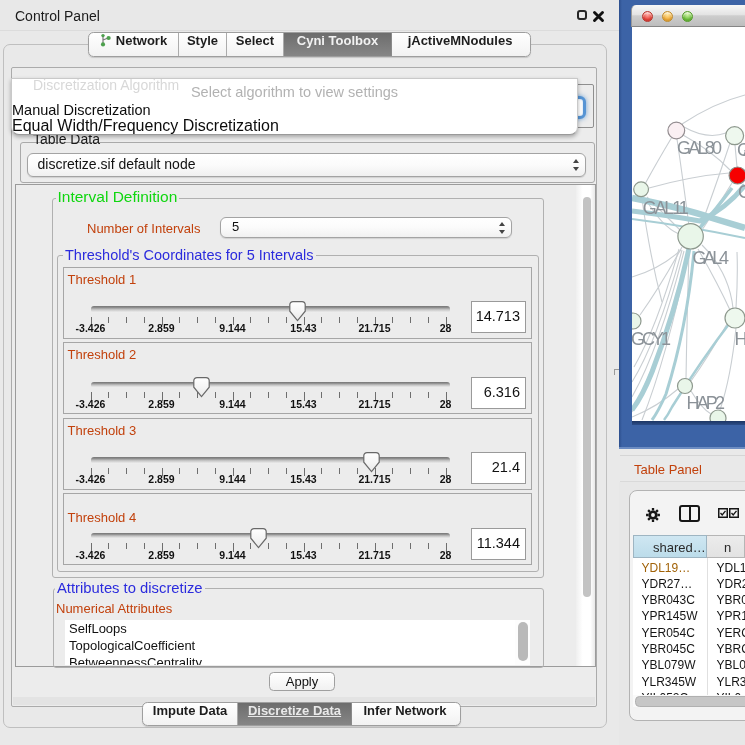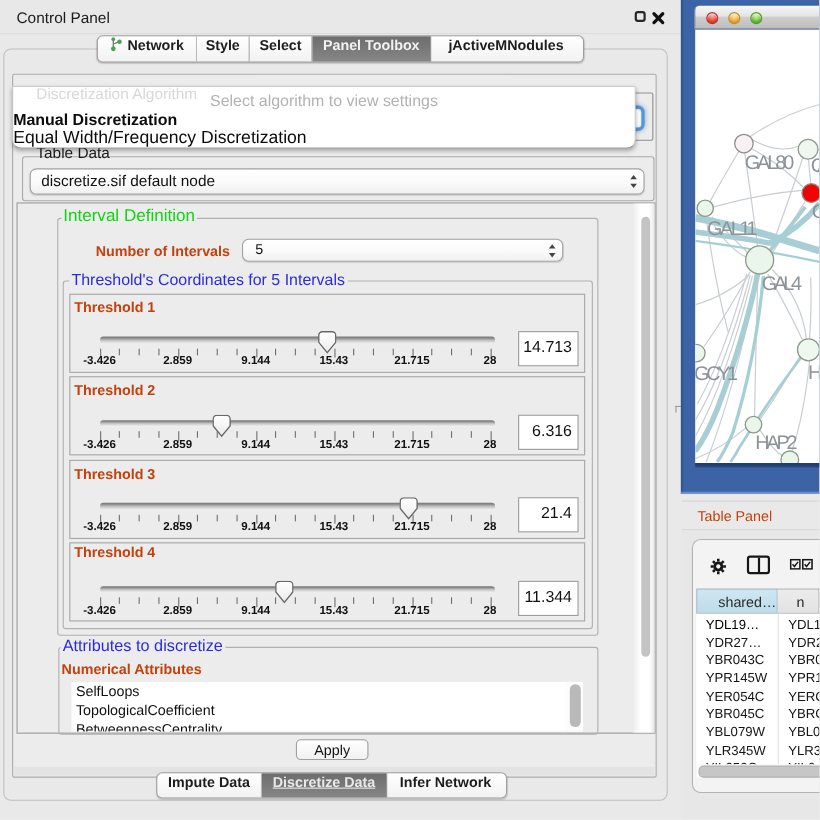--- a/index.html
+++ b/index.html
@@ -1,20 +1,20 @@
 <!DOCTYPE html>
 <html><head><meta charset="utf-8">
 <style>
 html,body{margin:0;padding:0;}
 body{width:745px;height:745px;position:relative;overflow:hidden;
  font-family:"Liberation Sans",sans-serif;background:#e9e9e9;}
 .abs{position:absolute;}
 .t13{font-size:13px;color:#c2410c;}
 .t14{font-size:14px;color:#1c1c1c;}
-.bold{font-weight:bold;}
+.bold{font-weight:normal;}
 .group{position:absolute;border:1px solid #a9a9a9;border-radius:3px;}
 .gtitle{position:absolute;top:-8px;font-size:14px;line-height:15px;background:#ececec;padding:0 2px;white-space:nowrap;}
 .combo{position:absolute;border:1px solid #a3a3a3;border-radius:6px;
  background:linear-gradient(180deg,#ffffff 0%,#fbfbfb 50%,#f0f0f0 100%);
  box-shadow:0 1px 1px rgba(0,0,0,0.12);}
 .combotext{position:absolute;left:11px;font-size:14px;color:#111;}
 .arrows{position:absolute;right:5.5px;top:50%;width:7px;height:12px;margin-top:-6px;}
 .arrows:before{content:"";position:absolute;left:0;top:0;border-left:3.5px solid transparent;border-right:3.5px solid transparent;border-bottom:4.5px solid #444;}
 .arrows:after{content:"";position:absolute;left:0;bottom:0;border-left:3.5px solid transparent;border-right:3.5px solid transparent;border-top:4.5px solid #444;}
 .tick{position:absolute;width:1px;background:#6e6e6e;}
@@ -34,21 +34,21 @@
 <div class="abs" style="left:13px;top:697px;width:582px;height:8px;background:#e3e3e3;"></div>
 <div class="abs" style="left:88px;top:32px;width:441px;height:23px;background:linear-gradient(180deg,#ffffff,#f2f2f2);border:1px solid #9e9e9e;border-radius:5.5px;box-shadow:0 1px 1px rgba(0,0,0,0.15);">
     <div class="seg" style="left:0;width:90px;border-radius:4.5px 0 0 4.5px;"><svg width="12" height="15" viewBox="0 0 12 15" style="margin-right:4px;">
         <path d="M3 3 L3 11 M3 7 L8 5" stroke="#7a7a7a" stroke-width="1.2" fill="none"></path>
         <circle cx="3" cy="2.6" r="1.7" fill="#4da04d"></circle>
         <circle cx="8.6" cy="5" r="2.1" fill="#4da04d"></circle>
         <circle cx="3" cy="11.4" r="2.1" fill="#4da04d"></circle>
       </svg>Network</div>
     <div class="seg" style="left:90px;width:48px;">Style</div>
     <div class="seg" style="left:138px;width:57px;">Select</div>
-    <div class="seg" style="left:195px;width:108px;background:linear-gradient(180deg,#6d6d6d,#868686);color:#f2f2f2;border-right:1px solid #8a8a8a;">Panel Toolbox</div>
+    <div class="seg" style="left:195px;width:108px;background:linear-gradient(180deg,#6d6d6d,#868686);color:#f2f2f2;border-right:1px solid #8a8a8a;">Cyni Toolbox</div>
     <div class="seg" style="left:303px;width:136px;border-right:none;border-radius:0 4.5px 4.5px 0;">jActiveMNodules</div>
   </div>
 <div class="group" style="left:20px;top:84px;width:572px;height:42px;border-color:#8f8f8f;border-radius:2px;"></div>
 <div class="abs" style="left:440px;top:96px;width:146px;height:23px;border-radius:6px;background:#fff;border:3px solid #5694d4;box-shadow:0 0 5px rgba(86,148,212,0.85), inset 0 0 2px rgba(86,148,212,0.5);box-sizing:border-box;"></div>
 <div class="group" style="left:20px;top:142px;width:572.5px;height:39px;"></div>
 <div class="abs t14" style="left:33px;top:131px;text-align:center;">Table Data</div>
 <div class="combo" style="left:27px;top:152.5px;width:557px;height:22px;">
     <div class="combotext" style="left:9.5px;top:2px;">discretize.sif default node</div>
     <div class="arrows"></div>
   </div>
@@ -186,21 +186,21 @@
           <stop offset="0" stop-color="#ffffff"></stop>
           <stop offset="0.55" stop-color="#f4f4f4"></stop>
           <stop offset="1" stop-color="#e8e8e8"></stop>
         </linearGradient>
       </defs>
       <path d="M4 0.6 h9 a3.2 3.2 0 0 1 3.2 3.2 v6.4 L8.5 19.6 L0.8 10.2 v-6.4 a3.2 3.2 0 0 1 3.2-3.2 z" fill="url(#thg2)" stroke="#686868" stroke-width="1.2"></path>
     </svg>
 <div class="abs" style="left:407.5px;top:33.5px;width:55px;height:32px;background:#fff;border:1.5px solid #9a9a9a;box-sizing:border-box;font-size:14.5px;color:#111;text-align:right;line-height:29px;padding-right:5px;">21.4</div>
 </div>
 <div class="abs" style="left:62.5px;top:493.0px;width:469px;height:72px;border:1px solid #a6a6a6;box-sizing:border-box;background:#ececec;">
-<div class="abs t13 bold" style="left:4px;top:0;">Threshold 4</div>
+<div class="abs t13 bold" style="left:4px;top:16px;">Threshold 4</div>
 <div class="abs" style="left:27.5px;top:38.5px;width:359px;height:6.5px;border-radius:3px;background:linear-gradient(180deg,#767676 0%,#8a8a8a 20%,#c0c0c0 48%,#e0e0e0 75%,#f2f2f2 100%);"></div>
 <div class="tick" style="left:27.00px;top:49px;height:8.5px;"></div>
 <div class="tick" style="left:44.75px;top:49px;height:6px;"></div>
 <div class="tick" style="left:62.50px;top:49px;height:6px;"></div>
 <div class="tick" style="left:80.25px;top:49px;height:6px;"></div>
 <div class="tick" style="left:98.00px;top:49px;height:8.5px;"></div>
 <div class="tick" style="left:115.75px;top:49px;height:6px;"></div>
 <div class="tick" style="left:133.50px;top:49px;height:6px;"></div>
 <div class="tick" style="left:151.25px;top:49px;height:6px;"></div>
 <div class="tick" style="left:169.00px;top:49px;height:8.5px;"></div>
@@ -341,21 +341,21 @@
     <rect x="0.75" y="0.75" width="8.5" height="8.5" fill="none" stroke="#161616" stroke-width="1.5"></rect>
     <path d="M2.5 5 L4.2 7 L7.5 2.8" fill="none" stroke="#161616" stroke-width="1.3"></path>
   </svg>
 <svg class="abs" style="left:728.5px;top:508px;" width="10" height="10" viewBox="0 0 10 10">
     <rect x="0.75" y="0.75" width="8.5" height="8.5" fill="none" stroke="#161616" stroke-width="1.5"></rect>
     <path d="M2.5 5 L4.2 7 L7.5 2.8" fill="none" stroke="#161616" stroke-width="1.3"></path>
   </svg>
 <div class="abs" style="left:633px;top:535px;width:74px;height:23px;background:linear-gradient(180deg,#cfe7f2,#bcdcea);border:1px solid #9eb5c2;box-sizing:border-box;font-size:13px;color:#2a2a2a;line-height:24px;padding-left:19px;">shared…</div>
 <div class="abs" style="left:707px;top:535px;width:38px;height:23px;background:linear-gradient(180deg,#ececec,#e2e2e2);border:1px solid #b5b5b5;border-left:none;box-sizing:border-box;font-size:13px;color:#2a2a2a;padding-left:17px;line-height:24px;">n</div>
 <div class="abs" style="left:633px;top:558px;width:112px;height:137px;background:#fff;overflow:hidden;">
-<div class="abs" style="left:8.5px;top:2.5px;width:66px;font-size:12px;color:#000000;">YDL19…</div>
+<div class="abs" style="left:8.5px;top:2.5px;width:66px;font-size:12px;color:#a16207;">YDL19…</div>
 <div class="abs" style="left:83.5px;top:2.5px;width:40px;font-size:12px;color:#151515;">YDL1</div>
 <div class="abs" style="left:8.5px;top:18.8px;width:66px;font-size:12px;color:#151515;">YDR27…</div>
 <div class="abs" style="left:83.5px;top:18.8px;width:40px;font-size:12px;color:#151515;">YDR2</div>
 <div class="abs" style="left:8.5px;top:35.1px;width:66px;font-size:12px;color:#151515;">YBR043C</div>
 <div class="abs" style="left:83.5px;top:35.1px;width:40px;font-size:12px;color:#151515;">YBR0</div>
 <div class="abs" style="left:8.5px;top:51.4px;width:66px;font-size:12px;color:#151515;">YPR145W</div>
 <div class="abs" style="left:83.5px;top:51.4px;width:40px;font-size:12px;color:#151515;">YPR1</div>
 <div class="abs" style="left:8.5px;top:67.7px;width:66px;font-size:12px;color:#151515;">YER054C</div>
 <div class="abs" style="left:83.5px;top:67.7px;width:40px;font-size:12px;color:#151515;">YERC</div>
 <div class="abs" style="left:8.5px;top:84.0px;width:66px;font-size:12px;color:#151515;">YBR045C</div>

